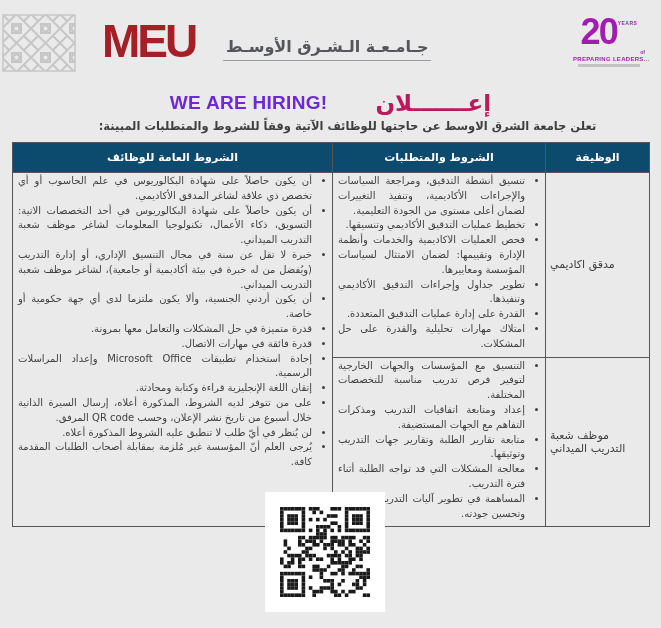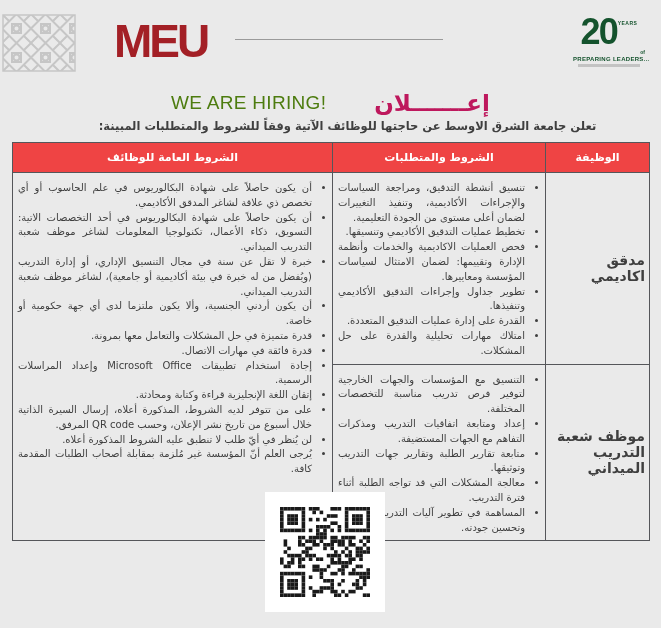--- a/index.html
+++ b/index.html
@@ -8,69 +8,69 @@
     font-family:"Liberation Sans","DejaVu Sans",sans-serif;
     background:#eaeaea;
   }
   .page {
     position:relative; width:661px; height:628px;
     background:#eaeaea; overflow:hidden;
   }
 
   
   .pattern { position:absolute; left:2px; top:14px; width:74px; height:58px; }
-  .logo-block { position:absolute; left:114px; top:14px; display:flex; align-items:center;gap:16px; }
+  .logo-block { position:absolute; left:102px; top:14px; display:flex; align-items:flex-end;gap:16px; }
   .meu-letters {
     color:#a32026; font-weight:800; font-size:46px; letter-spacing:-3px;
     line-height:1; margin-top:4px; font-family:"Liberation Sans",sans-serif;
   }
   .logo-text { margin-left:12px; width:208px; text-align:center; color:#55565a; }
   .logo-ar { font-size:16px; font-weight:700; direction:rtl; line-height:1.2;
              font-family:"DejaVu Sans",sans-serif; }
   .logo-en { font-size:13.5px; font-weight:700; letter-spacing:1.2px; white-space:nowrap;
              margin-top:2px; }
   .logo-rule { height:1px; background:#9a9a9a; margin:4px 0 3px 0; }
   .logo-loc { font-size:10px; font-family:"Liberation Serif","DejaVu Serif",serif; }
 
   .anniv { position:absolute; right:16px; top:16px; width:72px; text-align:right;
-           color:#14532d; }
+           color:#a21caf; }
   .anniv-top { display:flex; align-items:flex-start; justify-content:center; }
   .anniv-20 { font-size:36px; font-weight:800; line-height:0.9; letter-spacing:-2px; }
   .anniv-years { font-size:5px; font-weight:700; margin-top:4px; margin-left:1px;
                  letter-spacing:0.5px; }
   .anniv-of { font-size:5px; font-weight:700; margin-top:1px; }
   .anniv-tag { font-size:6px; font-weight:800; letter-spacing:0.3px; margin-top:1px;
                white-space:nowrap; }
   .anniv-bar { height:3px; background:#c3c3c3; width:62px; margin:2px auto 0 auto; }
 
   
   .title-row { position:absolute; top:90px; left:0; width:100%;
                display:flex; justify-content:center; align-items:center; gap:48px; }
-  .title-en { font-size:19px; font-weight:400; color:#4d7c0f; letter-spacing:0.3px; }
+  .title-en { font-size:19px; font-weight:700; color:#6d28d9; letter-spacing:0.3px; }
   .title-ar { font-size:23px; font-weight:800; color:#be185d; direction:rtl;
               font-family:"DejaVu Sans",sans-serif; }
   .subtitle { position:absolute; top:119px; left:0; width:100%; text-align:center;
               font-size:11.5px; font-weight:700; color:#3f3f3f; direction:rtl;
               font-family:"DejaVu Sans",sans-serif;margin-left:17px; }
 
   
   .jobs-table-wrap { position:absolute; left:12px; top:142px; width:637px; }
   table { border-collapse:collapse; width:637px; direction:rtl; table-layout:fixed; }
   th, td { border:1px solid #55565a; }
   th {
-    background:#ef4444; color:#ffffff; font-weight:700; font-size:11px;
+    background:#0c4a6e; color:#ffffff; font-weight:700; font-size:11px;
     height:30px; text-align:center; font-family:"DejaVu Sans",sans-serif;
   }
   td { vertical-align:top; color:#3f3f3f; font-family:"DejaVu Sans",sans-serif; }
   .col-pos { width:104px; }
   .col-req { width:213px; }
   .col-gen { width:320px; }
-  td.pos-cell { text-align:right; vertical-align:middle; font-size:14px; font-weight:700;
+  td.pos-cell { text-align:left; vertical-align:middle; font-size:11px; font-weight:400;
                 padding:4px; }
-  td.req-cell, td.gen-cell { padding:8px 7px 5px 5px; }
+  td.req-cell, td.gen-cell { padding:1px 7px 5px 5px; }
   ul.req-list { list-style:disc outside; margin:0; padding-right:13px; }
   ul.req-list li { font-size:10px; line-height:1.48; text-align:justify; margin:0; }
   .h-row1 { height:169px; }
   .h-row2 { height:140px; }
 
   
   .qr-box { position:absolute; left:265px; top:492px; width:120px; height:120px;
             background:#ffffff; display:flex; align-items:center; justify-content:center; }
 </style>
 </head>
@@ -90,20 +90,21 @@
           </g>
         </pattern>
       </defs>
       <rect x="1" y="1" width="72" height="56" fill="url(#star)" stroke="#c6c6c6" stroke-width="1.5"></rect>
     </svg>
   </div>
 
   <div class="logo-block">
     <div class="meu-letters">MEU</div>
     <div class="logo-text">
+      <div class="logo-ar">جـامـعـة الـشـرق الأوسـط</div>
       <div class="logo-rule"></div>
     </div>
   </div>
 
   <div class="anniv">
     <div class="anniv-top">
       <span class="anniv-20">20</span>
       <span class="anniv-years">YEARS</span>
     </div>
     <div class="anniv-of">of</div>

